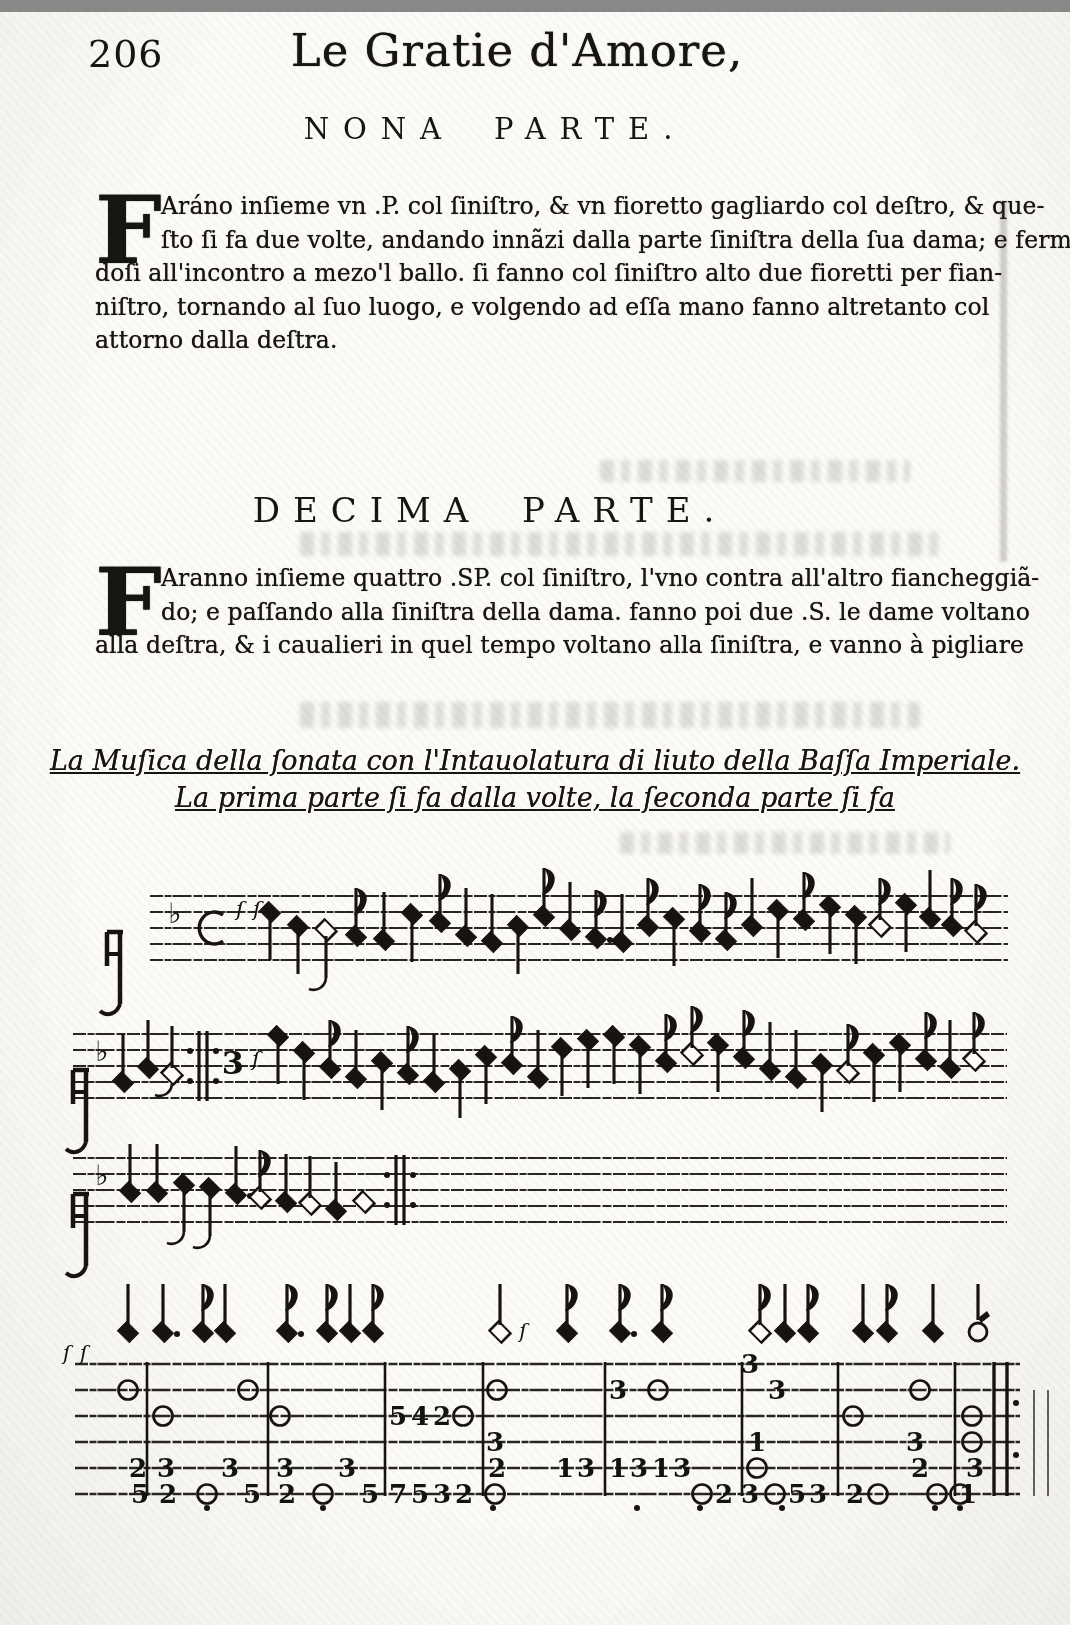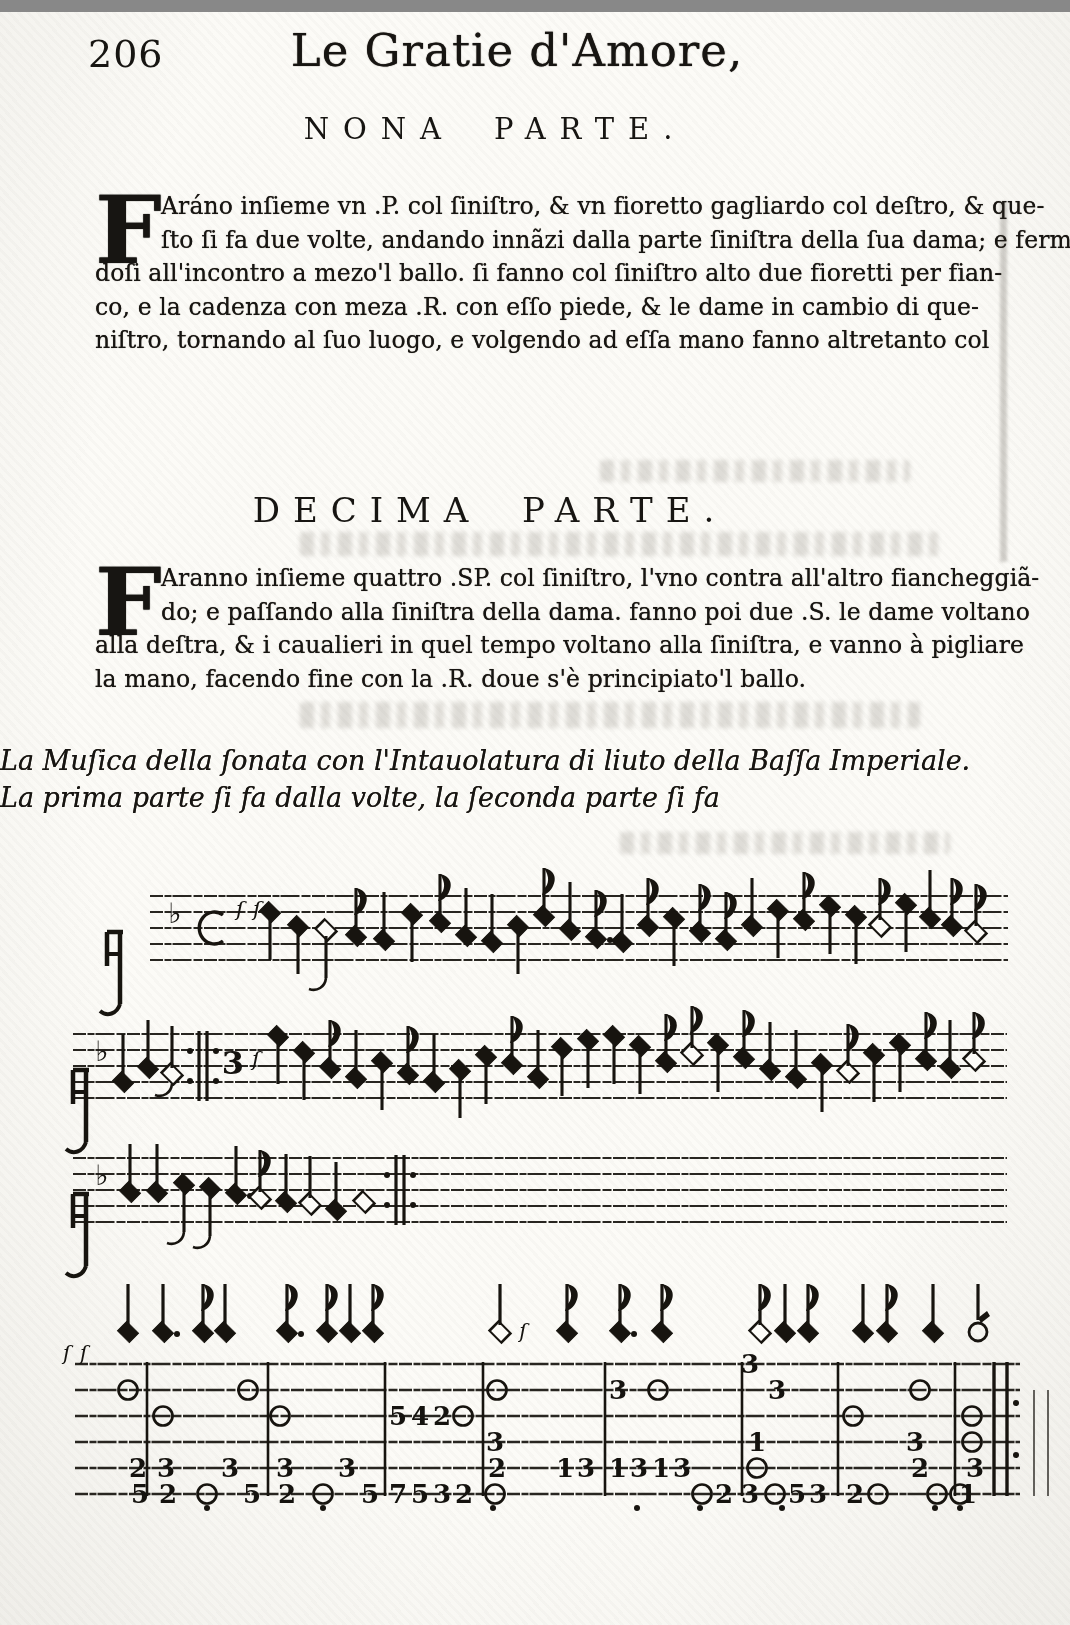--- a/index.html
+++ b/index.html
@@ -13,21 +13,21 @@
   .title{left:0;right:0;top:12px;text-align:center;font-size:45px;transform:translateX(-18px);
     letter-spacing:1px;text-shadow:0 0 1px #2a241c;}
   .h-nona{left:0;right:0;top:100px;text-align:center;font-size:29px;letter-spacing:.48em;word-spacing:.55em;transform:translateX(-40px);}
   .h-decima{left:0;right:0;top:478px;text-align:center;font-size:34px;letter-spacing:.38em;word-spacing:.5em;transform:translateX(-45px);}
   .para{left:95px;width:910px;}
   .p1{top:180px;} .p2{top:552px;}
   .dropcap{position:absolute;left:0;top:2px;font-size:94px;line-height:72px;font-weight:700;
     text-shadow:0 0 1px #000;}
   .line{height:33.5px;white-space:nowrap;font-size:23.5px;letter-spacing:.1px;text-shadow:0 0 .7px #3a332a;}
   .line.ind{margin-left:66px;}
-  .caption{left:0;right:0;text-align:left;font-style:italic;font-size:27px;text-shadow:0 0 .6px #3a332a;}
+  .caption{left:0;right:0;text-align:center;font-style:italic;font-size:27px;text-shadow:0 0 .6px #3a332a;text-decoration:underline;}
   .cap1{top:733px;} .cap2{top:770px;} .cap3{top:804px;}
   .smudge{filter:blur(2.2px);opacity:.16;background:repeating-linear-gradient(90deg,#4a4237 0 14px,transparent 14px 21px,#5a5146 21px 30px,transparent 30px 38px);border-radius:4px;}
   .edgebar{background:#3c362d;opacity:.22;filter:blur(1.5px);}
   svg text{user-select:none;}
   .cif{font:700 26px "DejaVu Serif",serif;fill:#15130f;}
   .glyphtxt{fill:#15130f;}
 </style>
 </head>
 <body>
 
@@ -37,34 +37,33 @@
   <div class="abs title">Le Gratie d'Amore,</div>
 
   <div class="abs h-nona">NONA PARTE.</div>
 
   <div class="abs para p1">
     <span class="dropcap">F</span>
     <div>
         <div class="line ind">Aráno inſieme vn .P. col ſiniſtro, &amp; vn fioretto gagliardo col deſtro, &amp; que-</div>
         <div class="line ind">ſto ſi fa due volte, andando innãzi dalla parte ſiniſtra della ſua dama; e fermã-</div>
         <div class="line">doſi all'incontro a mezo'l ballo. ſi fanno col ſiniſtro alto due fioretti per fian-</div>
-        <div class="line">co, e la cadenza con meza .R. con eſſo piede, &amp; le dame in cambio di que-</div>
         <div class="line">niſtro, tornando al ſuo luogo, e volgendo ad eſſa mano fanno altretanto col</div>
+        <div class="line">attorno dalla deſtra.</div>
       </div>
   </div>
 
   <div class="abs h-decima">DECIMA PARTE.</div>
 
   <div class="abs para p2">
     <span class="dropcap">F</span>
     <div>
         <div class="line ind">Aranno inſieme quattro .SP. col ſiniſtro, l'vno contra all'altro fiancheggiã-</div>
         <div class="line ind">do; e paſſando alla ſiniſtra della dama. fanno poi due .S. le dame voltano</div>
         <div class="line">alla deſtra, &amp; i caualieri in quel tempo voltano alla ſiniſtra, e vanno à pigliare</div>
-        <div class="line">la mano, facendo fine con la .R. doue s'è principiato'l ballo.</div>
       </div>
   </div>
 
   <div class="abs caption cap1">La Muſica della ſonata con l'Intauolatura di liuto della Baſſa Imperiale.</div>
   <div class="abs caption cap2">La prima parte ſi fa dalla volte, la ſeconda parte ſi fa</div>
 
   <div class="abs smudge" style="left:600px;top:448px;width:310px;height:22px;"></div>
   <div class="abs smudge" style="left:300px;top:520px;width:640px;height:24px;"></div>
   <div class="abs smudge" style="left:300px;top:690px;width:620px;height:26px;"></div>
   <div class="abs smudge" style="left:620px;top:820px;width:330px;height:22px;"></div>

